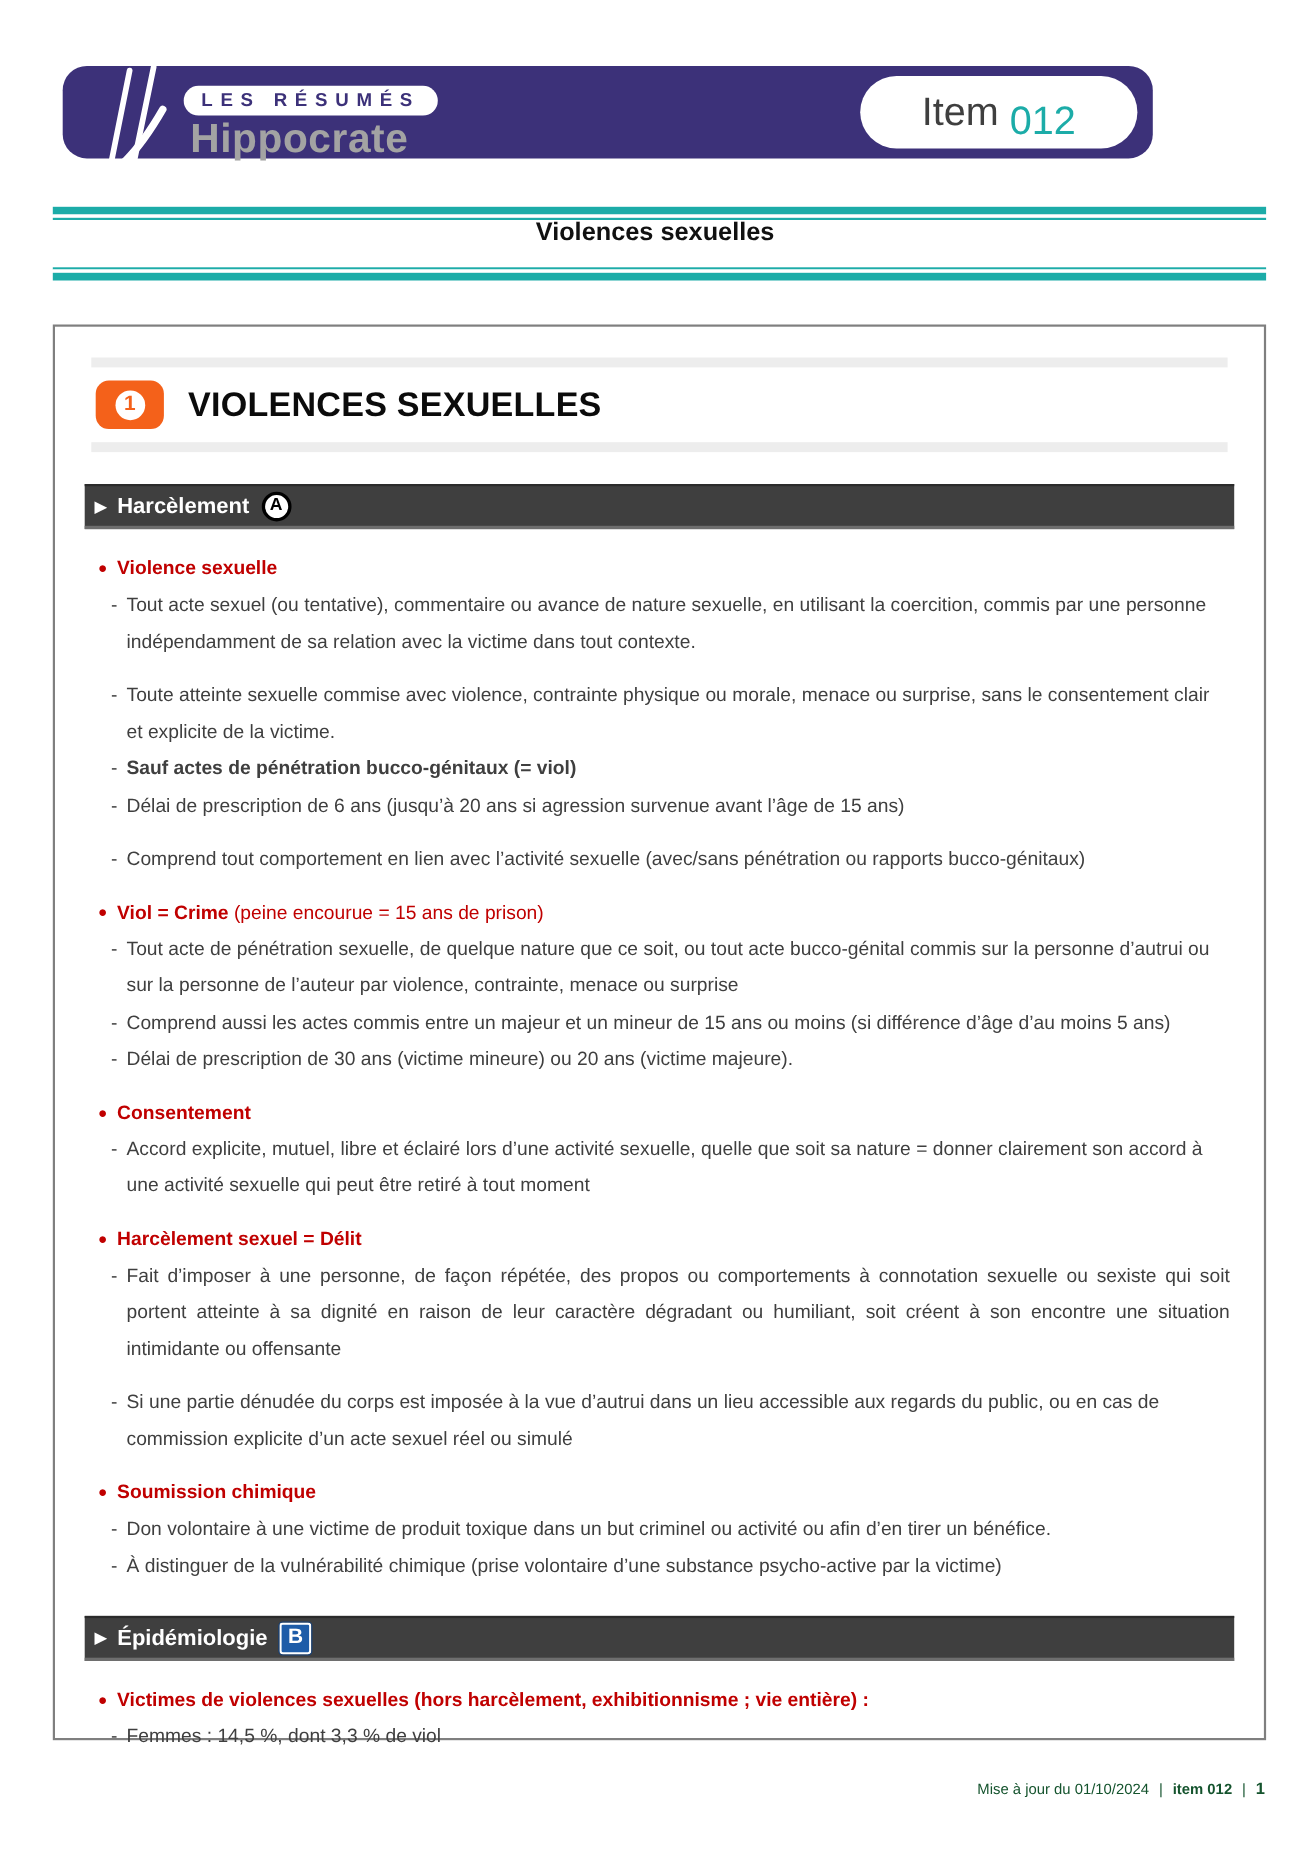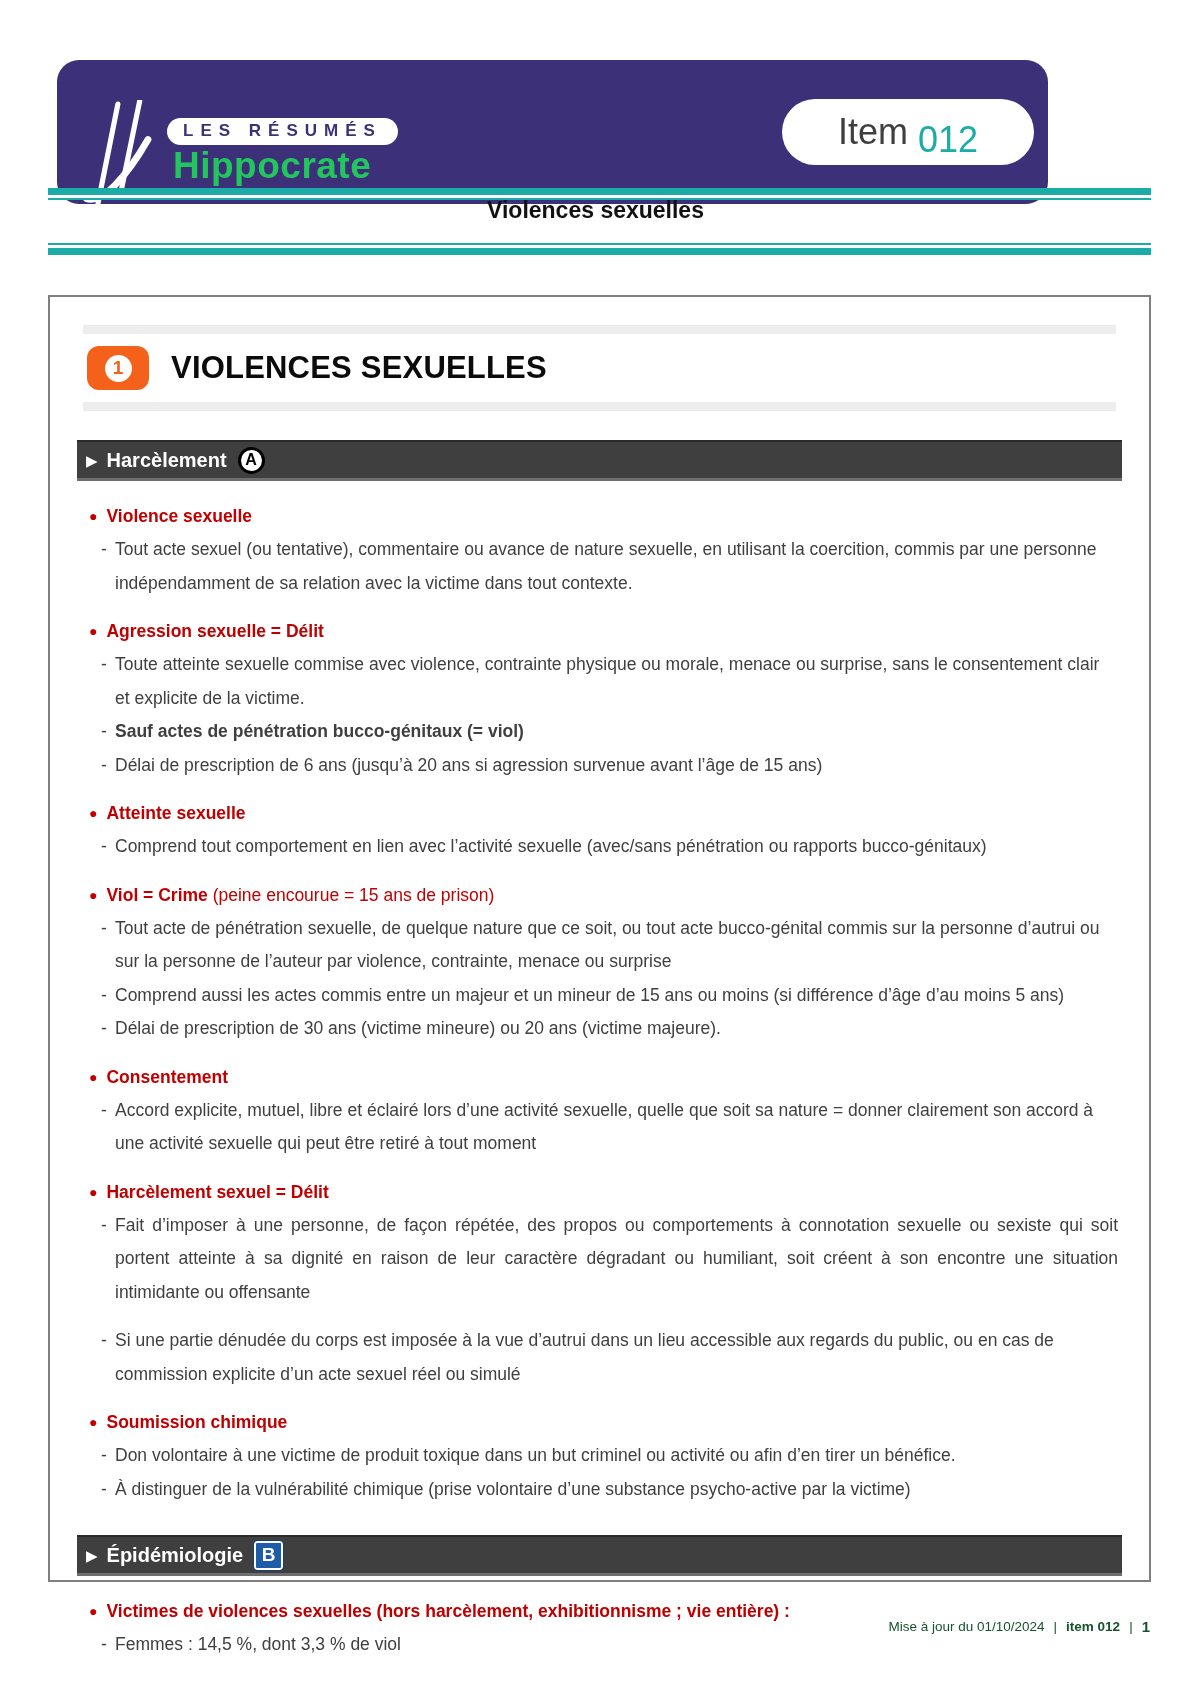--- a/index.html
+++ b/index.html
@@ -10,34 +10,34 @@
   *{box-sizing:border-box;margin:0;padding:0;}
   html,body{background:#fff;}
   body{
     width:1191px;height:1684px;position:relative;
     font-family:"Liberation Sans",sans-serif;color:var(--text);
   }
   .page{width:1191px;height:1684px;position:relative;overflow:hidden;}
 
   
   .banner{
-    position:absolute;left:57px;top:60px;width:991px;height:144px;
+    position:absolute;left:57px;top:60px;width:991px;height:84px;
     background:var(--purple);border-radius:22px;
-    display:flex;align-items:flex-end;
+    display:flex;align-items:flex-start;
   }
   .logo{display:flex;align-items:center;margin-left:26px;}
   .h-glyph{width:78px;height:104px;flex:0 0 auto;margin-right:6px;}
   .logo-text{display:flex;flex-direction:column;align-items:flex-start;}
   .brand-pill{
     background:#fff;border-radius:16px;padding:4px 16px;
     color:var(--purple);font-weight:bold;font-size:17px;letter-spacing:7px;
     line-height:1.1;white-space:nowrap;
   }
   .brand-name{
-    color:#22c55e;font-weight:bold;font-size:37px;letter-spacing:0.5px;
+    color:#a3a3a3;font-weight:bold;font-size:37px;letter-spacing:0.5px;
     margin-top:1px;padding-left:6px;line-height:1.1;
   }
   .item-pill{
     position:absolute;right:14px;top:50%;transform:translateY(-50%);
     background:#fff;border-radius:34px;height:66px;min-width:252px;
     display:flex;align-items:center;justify-content:center;gap:10px;
     font-weight:normal;font-size:36px;
   }
   .item-word{color:#3F3F3F;}
   .item-num{color:var(--teal);margin-top:16px;}
@@ -175,36 +175,34 @@
         </div>
         <div class="entries">
           <div class="entry">
             <div class="entry-heading"><span class="bullet">●</span><span>Violence sexuelle</span></div>
             <div class="item">
               <span class="dash">-</span>
               <span class="itext">Tout acte sexuel (ou tentative), commentaire ou avance de nature sexuelle, en utilisant la coercition, commis par une personne indépendamment de sa relation avec la victime dans tout contexte.</span>
             </div>
           </div>
           <div class="entry">
-            <div class="entry-heading"><span class="bullet">●</span><span>Agression sexuelle = Délit</span></div>
             <div class="item">
               <span class="dash">-</span>
               <span class="itext">Toute atteinte sexuelle commise avec violence, contrainte physique ou morale, menace ou surprise, sans le consentement clair et explicite de la victime.</span>
             </div>
             <div class="item">
               <span class="dash">-</span>
               <span class="itext bold">Sauf actes de pénétration bucco-génitaux (= viol)</span>
             </div>
             <div class="item">
               <span class="dash">-</span>
               <span class="itext">Délai de prescription de 6 ans (jusqu’à 20 ans si agression survenue avant l’âge de 15 ans)</span>
             </div>
           </div>
           <div class="entry">
-            <div class="entry-heading"><span class="bullet">●</span><span>Atteinte sexuelle</span></div>
             <div class="item">
               <span class="dash">-</span>
               <span class="itext">Comprend tout comportement en lien avec l’activité sexuelle (avec/sans pénétration ou rapports bucco-génitaux)</span>
             </div>
           </div>
           <div class="entry">
             <div class="entry-heading"><span class="bullet">●</span><span>Viol = Crime</span><span class="suffix"> (peine encourue = 15 ans de prison)</span></div>
             <div class="item">
               <span class="dash">-</span>
               <span class="itext">Tout acte de pénétration sexuelle, de quelque nature que ce soit, ou tout acte bucco-génital commis sur la personne d’autrui ou sur la personne de l’auteur par violence, contrainte, menace ou surprise</span>

